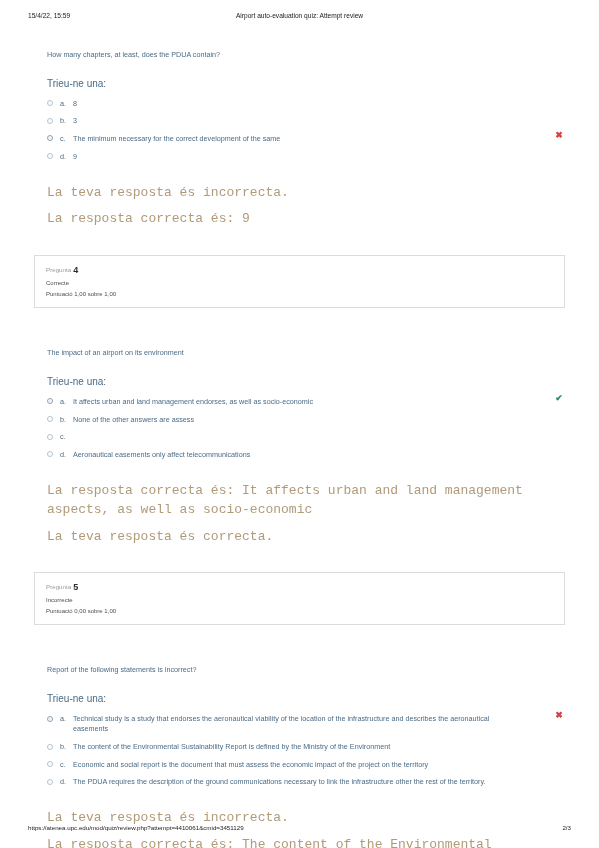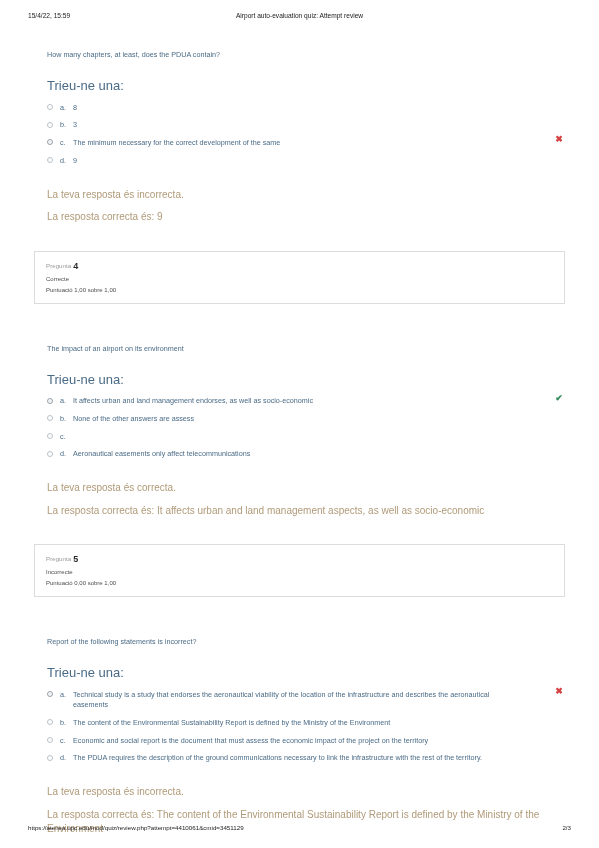--- a/index.html
+++ b/index.html
@@ -76,21 +76,21 @@
   .qblock { position: relative; margin-top: 16px; }
 
   .qtext {
     font-size: 7.2px;
     color: #4a6b86;
     line-height: 1.4;
     margin: 0 0 18px 13px;
   }
 
   .answer-label {
-    font-size: 13px;
+    font-size: 10px;
     color: #4a6b86;
     margin: 0 0 6px 13px;
   }
 
   .options { margin: 0; padding: 0; list-style: none; }
 
   .opt {
     position: relative;
     display: flex;
     align-items: flex-start;
@@ -139,24 +139,25 @@
     font-weight: bold;
   }
   .mark.wrong { color: #d64141; }
   .mark.right { color: #2e8b57; }
 
   
   .feedback {
     margin: 18px 0 0 13px;
   }
   .feedback .fb-line {
-    font-size: 10px;
+    font-size: 13px;
     color: #b09a78;
     line-height: 1.45;
     margin-bottom: 8px;
+    font-family: Liberation Mono, monospace;
   }
 
   
   .qcard {
     border: 1px solid #dcdcdc;
     background: #ffffff;
     padding: 9px 11px 10px 11px;
     margin: 26px 0 0 0;
   }
   .qcard-no {
@@ -281,22 +282,22 @@
         <span class="radio"></span>
         <span class="opt-letter">c.</span>
       </li>
       <li class="opt">
         <span class="radio"></span>
         <span class="opt-letter">d.</span>
         <span class="opt-text">Aeronautical easements only affect telecommunications</span>
       </li>
     </ul>
     <div class="feedback">
+      <div class="fb-line">La resposta correcta és: It affects urban and land management aspects, as well as socio-economic</div>
       <div class="fb-line">La teva resposta és correcta.</div>
-      <div class="fb-line">La resposta correcta és: It affects urban and land management aspects, as well as socio-economic</div>
     </div>
   </div>
 
   <div class="qcard">
     <div class="qcard-no">
       <span>Pregunta</span><b>5</b>
     </div>
     <div class="qcard-state">Incorrecte</div>
     <div class="qcard-grade">Puntuació 0,00 sobre 1,00</div>
   </div>
@@ -319,21 +320,21 @@
         <span class="opt-text">The content of the Environmental Sustainability Report is defined by the Ministry of the Environment</span>
       </li>
       <li class="opt">
         <span class="radio"></span>
         <span class="opt-letter">c.</span>
         <span class="opt-text">Economic and social report is the document that must assess the economic impact of the project on the territory</span>
       </li>
       <li class="opt">
         <span class="radio"></span>
         <span class="opt-letter">d.</span>
-        <span class="opt-text">The PDUA requires the description of the ground communications necessary to link the infrastructure with the rest of the territory.</span>
+        <span class="opt-text">The PDUA requires the description of the ground communications necessary to link the infrastructure other the rest of the territory.</span>
       </li>
     </ul>
     <div class="feedback">
       <div class="fb-line">La teva resposta és incorrecta.</div>
       <div class="fb-line">La resposta correcta és: The content of the Environmental Sustainability Report is defined by the Ministry of the Environment</div>
     </div>
   </div>
 
   <div class="bottomnav">
     <a class="navlink-prev">

